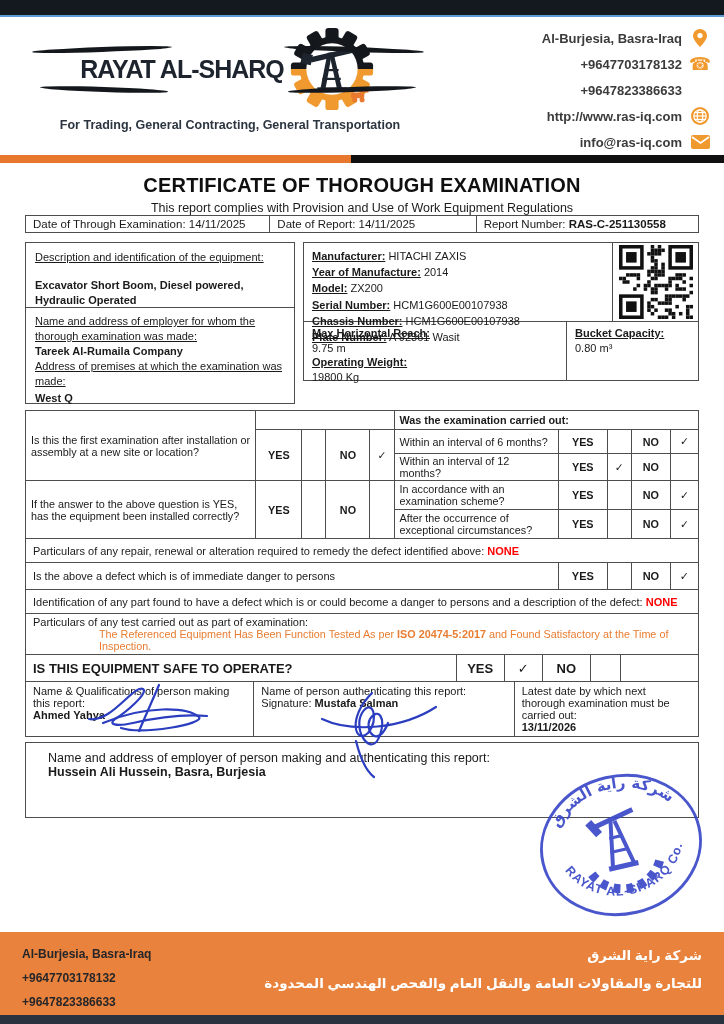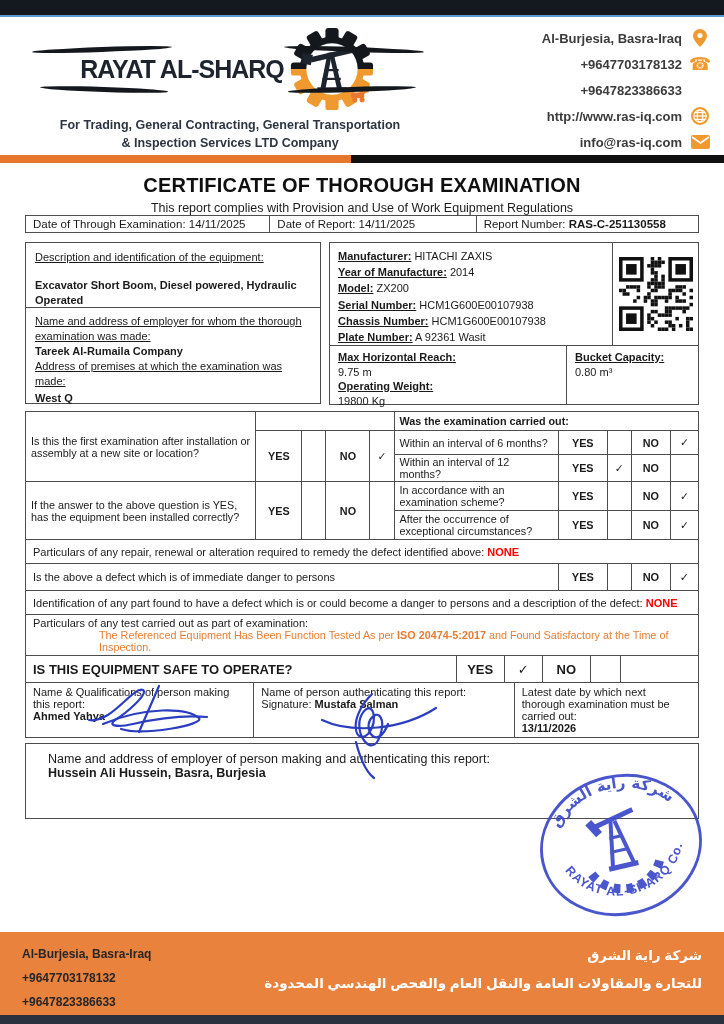--- a/index.html
+++ b/index.html
@@ -47,29 +47,29 @@
   table.grid td { border:1px solid #4d4d4d; padding:2px 7px; vertical-align:middle; overflow:visible; }
   table.grid + table.grid { margin-top:-1px; }
   .b { font-weight:bold; }
   .c { text-align:center; }
   .red { color:#ff0000; font-weight:bold; }
 
   .meta td { padding:4px 8px; font-size:11.5px; }
 
   
   .equip { display:flex; gap:8px; margin-top:9px; }
-  .eq-left { width:296px; }
+  .eq-left { width:270px; }
   .eq-right { flex:1; }
   .box { border:1px solid #4d4d4d; background:#fff; }
   .eq-box1 { height:66px; padding:7px 9px; }
   .eq-box2 { height:97px; padding:6px 9px; margin-top:-1px; }
   .eq-label { font-size:11px; text-decoration:underline; line-height:15px; }
   .eq-value { font-size:11px; font-weight:bold; line-height:15px; }
   .eq-box1 .eq-value { margin-top:13px; }
-  .eq-boxA { height:104px; display:flex; }
+  .eq-boxA { height:80px; display:flex; }
   .specs { flex:1; padding:5px 8px; }
   .spec-line { font-size:11px; line-height:16.2px; white-space:nowrap; }
   .spec-line .lbl { font-weight:bold; text-decoration:underline; }
   .qr-cell { width:86px; border-left:1px solid #4d4d4d; display:flex; align-items:center; justify-content:center; }
   .eq-boxB { height:60px; display:flex; margin-top:-1px; }
   .reach { flex:1; padding:4px 8px; }
   .bucket { width:132px; border-left:1px solid #4d4d4d; padding:4px 8px; }
   .kv-l { font-size:11px; font-weight:bold; text-decoration:underline; line-height:14.5px; }
   .kv-v { font-size:11px; line-height:14.5px; }
 
@@ -141,21 +141,20 @@
           <g fill="#e8792f">
             <rect x="86" y="92" width="18" height="8" rx="2"></rect>
             <rect x="100" y="86" width="10" height="6" rx="1"></rect>
             <circle cx="91" cy="102" r="3.5"></circle>
             <circle cx="101" cy="102" r="3.5"></circle>
           </g>
         </svg>
       </div>
       <div class="tagline">
         <div>For Trading, General Contracting, General Transportation</div>
-        <div>&amp; Inspection Services LTD Company</div>
       </div>
     </div>
 
     <div class="contacts">
       <div class="c-row">
         <span>Al-Burjesia, Basra-Iraq</span>
         <span class="c-icon">
           <svg width="14" height="18" viewBox="0 0 14 18">
               <path d="M7 0C3.1 0 0 3 0 6.8 0 11.5 7 18 7 18s7-6.5 7-11.2C14 3 10.9 0 7 0z" fill="#f0992e"></path>
               <circle cx="7" cy="6.6" r="2.6" fill="#fff"></circle>

